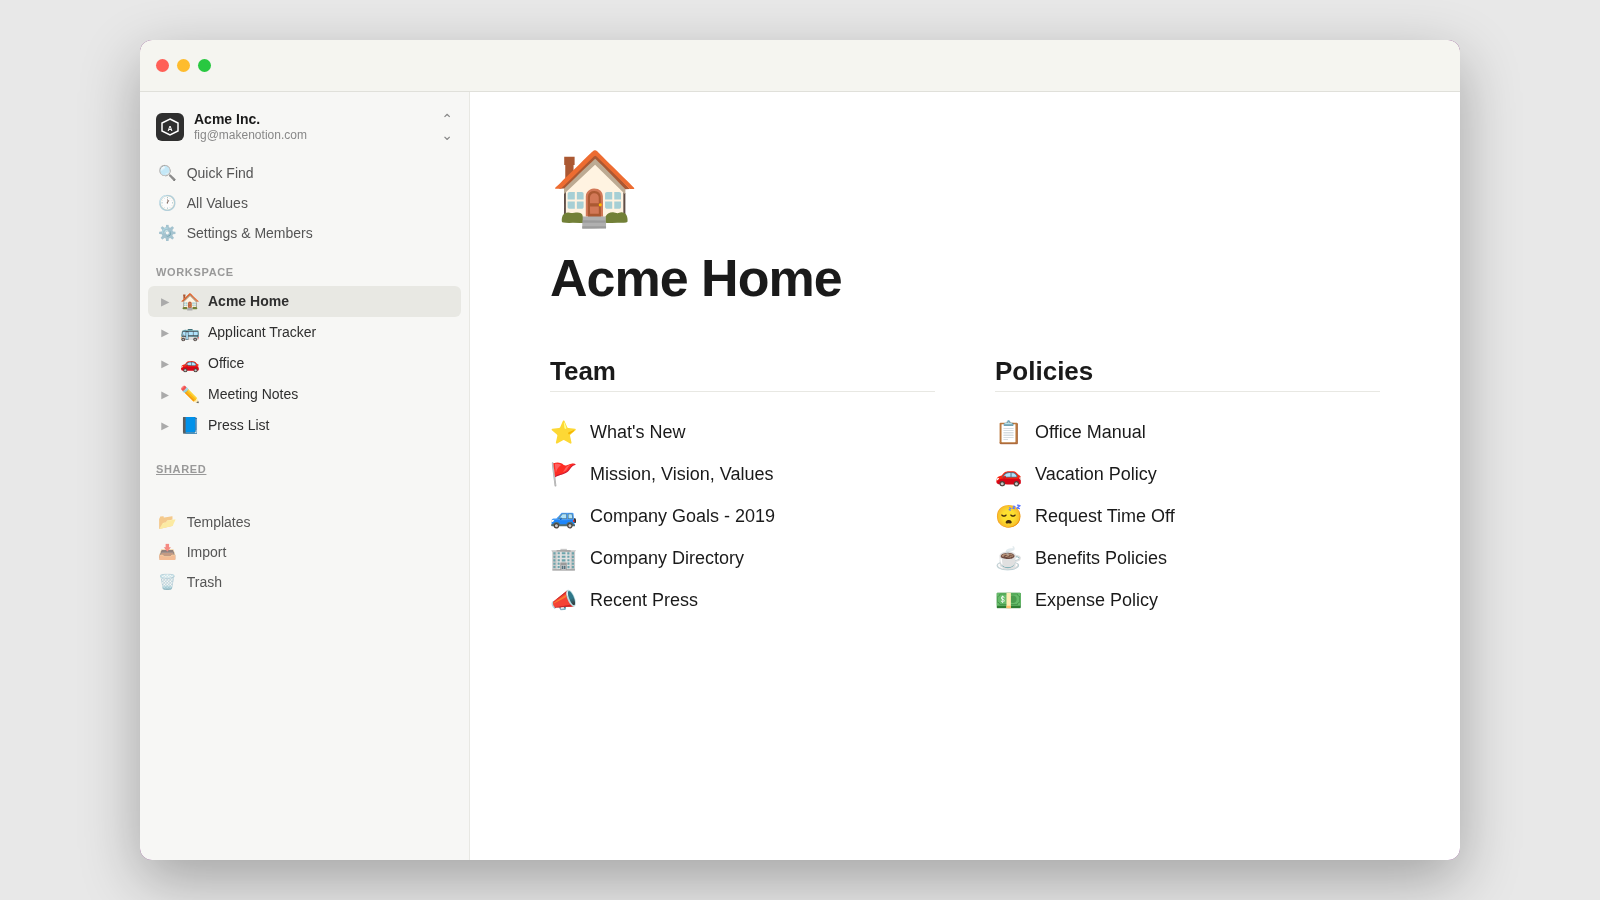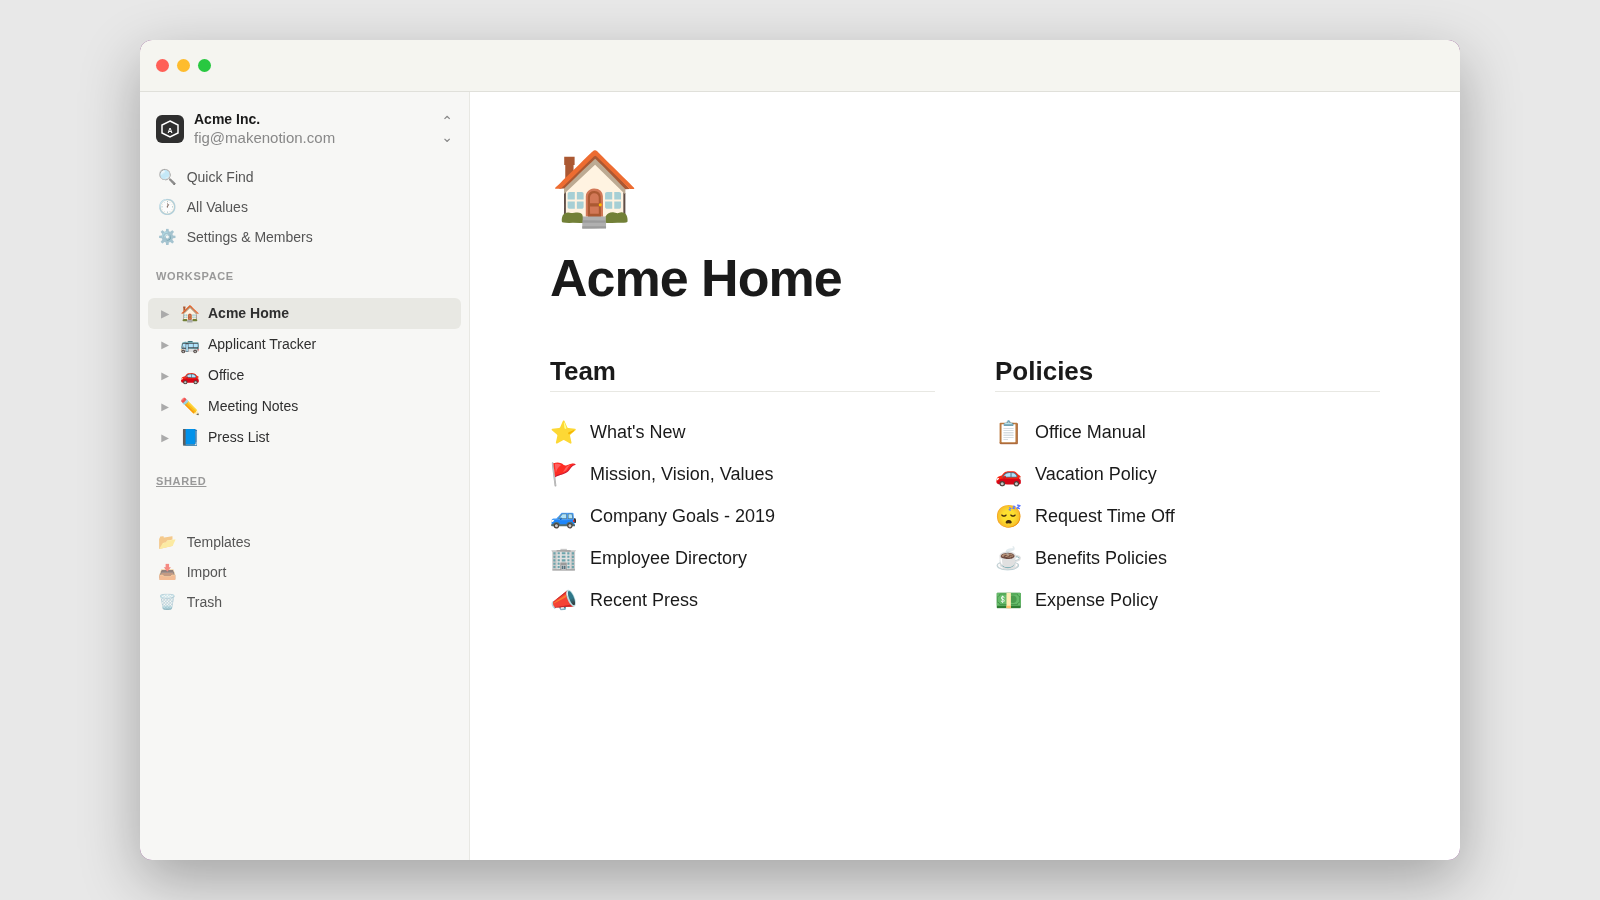--- a/index.html
+++ b/index.html
@@ -84,21 +84,21 @@
       height: 18px;
     }
     .workspace-text {}
     .workspace-name {
       font-size: 14px;
       font-weight: 600;
       color: #1a1a1a;
       line-height: 1.3;
     }
     .workspace-email {
-      font-size: 15px;
+      font-size: 12px;
       color: #888;
       line-height: 1.3;
     }
     .workspace-chevron {
       color: #888;
       font-size: 14px;
       cursor: pointer;
     }
     .sidebar-actions {
       padding: 0 8px 8px 8px;
@@ -116,21 +116,21 @@
     .sidebar-action-icon {
       font-size: 15px;
       opacity: 0.7;
     }
     .sidebar-section-label {
       font-size: 11px;
       font-weight: 600;
       color: #999;
       letter-spacing: 0.06em;
       text-transform: uppercase;
-      padding: 10px 16px 16px 16px;
+      padding: 10px 16px 8px 16px;
     }
     .sidebar-nav {
       padding: 0 8px;
     }
     .sidebar-nav-item {
       display: flex;
       align-items: center;
       gap: 8px;
       padding: 6px 10px;
       border-radius: 6px;
@@ -342,21 +342,21 @@
           <div class="content-link-item">
             <span class="link-emoji">🚩</span>
             <span class="link-text">Mission, Vision, Values</span>
           </div>
           <div class="content-link-item">
             <span class="link-emoji">🚙</span>
             <span class="link-text">Company Goals - 2019</span>
           </div>
           <div class="content-link-item">
             <span class="link-emoji">🏢</span>
-            <span class="link-text">Employee Directory</span>
+            <span class="link-text">Company Directory</span>
           </div>
           <div class="content-link-item">
             <span class="link-emoji">📣</span>
             <span class="link-text">Recent Press</span>
           </div>
         </div>
 
         <div class="content-column">
           <div class="column-header">Policies</div>
           <div class="column-divider"></div>

